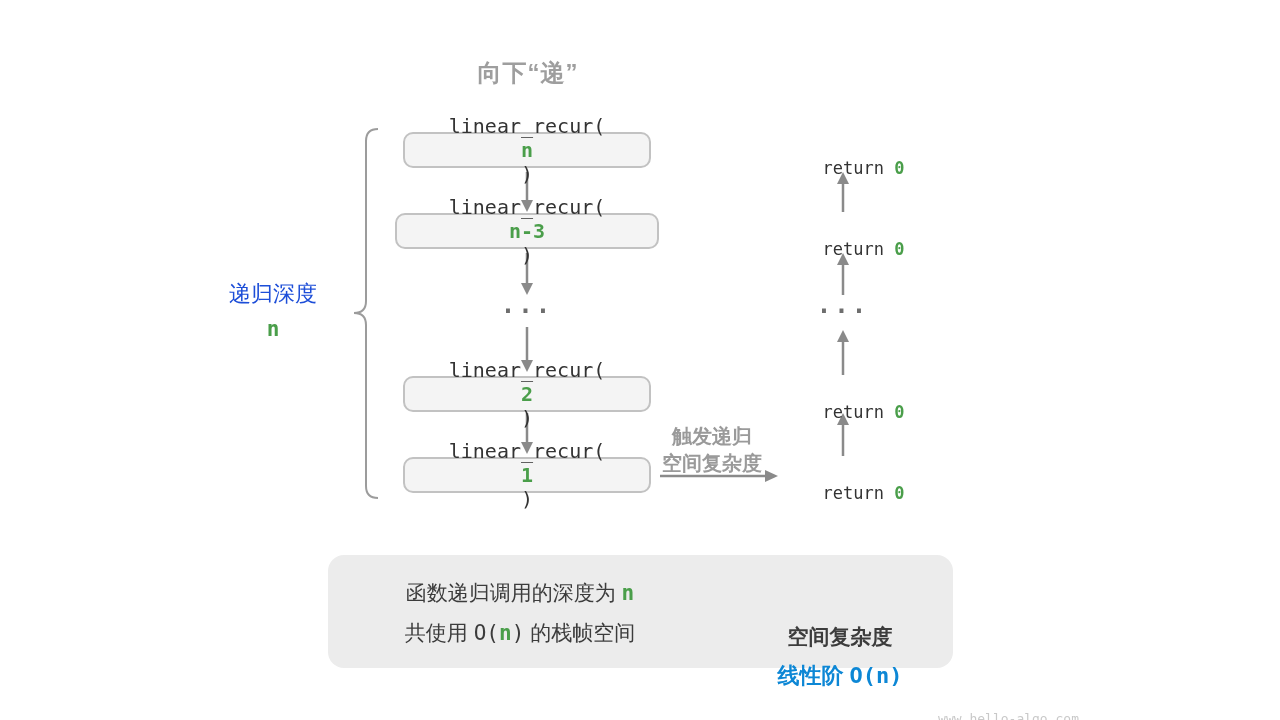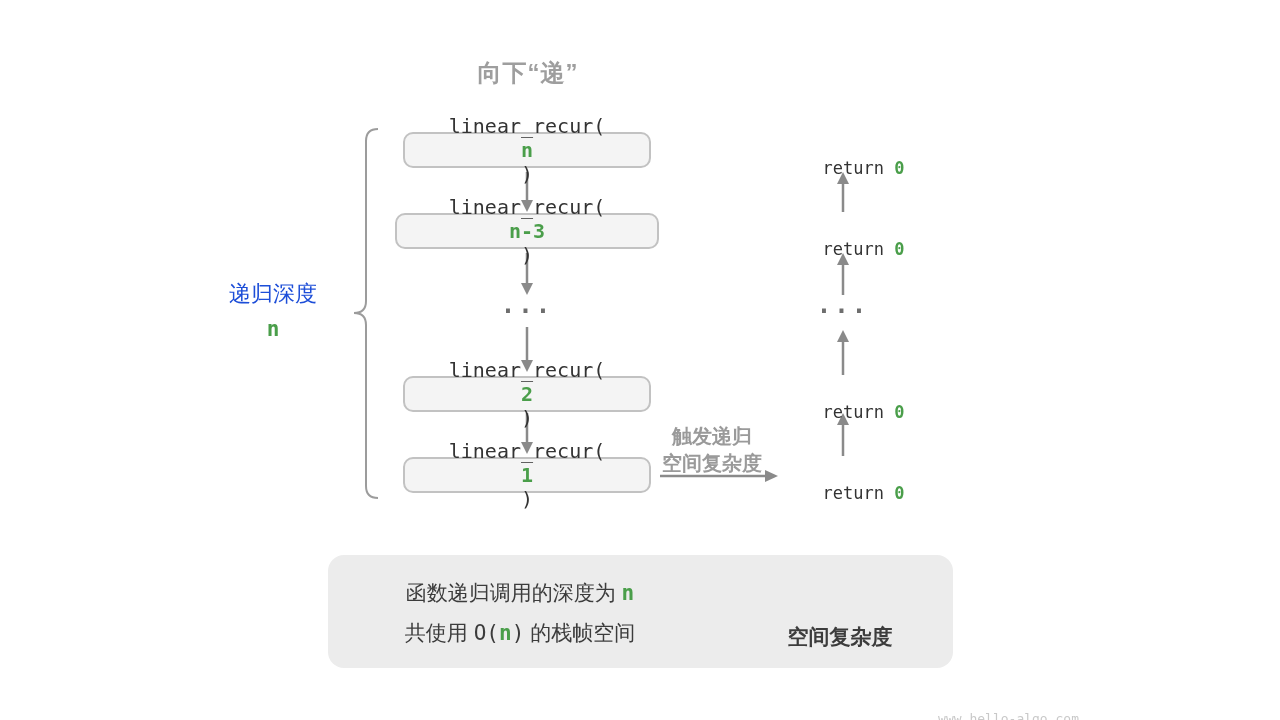--- a/index.html
+++ b/index.html
@@ -138,17 +138,20 @@
   <div class="abs sum-left">
     <div>
       <span>函数递归调用的深度为 </span><span class="green code">n</span>
     </div>
     <div>
       <span>共使用 </span><span class="code">O(</span><span class="green code">n</span><span class="code">)</span><span> 的栈帧空间</span>
     </div>
   </div>
   <div class="abs sum-right">
     <div class="sum-title">空间复杂度</div>
+    <div class="sum-result">
+      <span>线性阶 </span><span class="blue-code">O(n)</span>
+    </div>
   </div>
 
   <div class="abs watermark">www.hello-algo.com</div>
 
 </div>
 
 </body></html>

